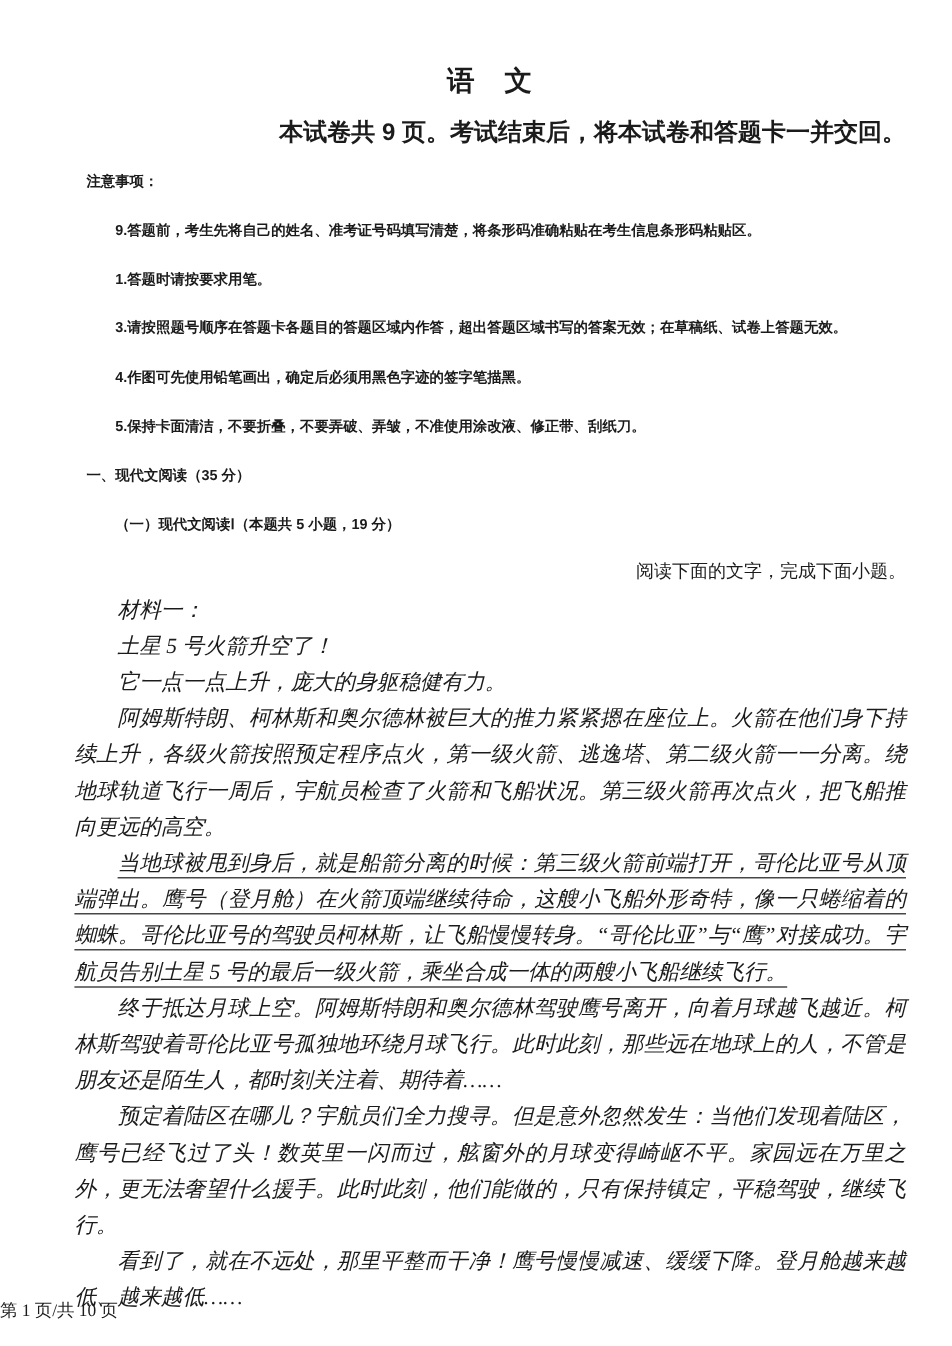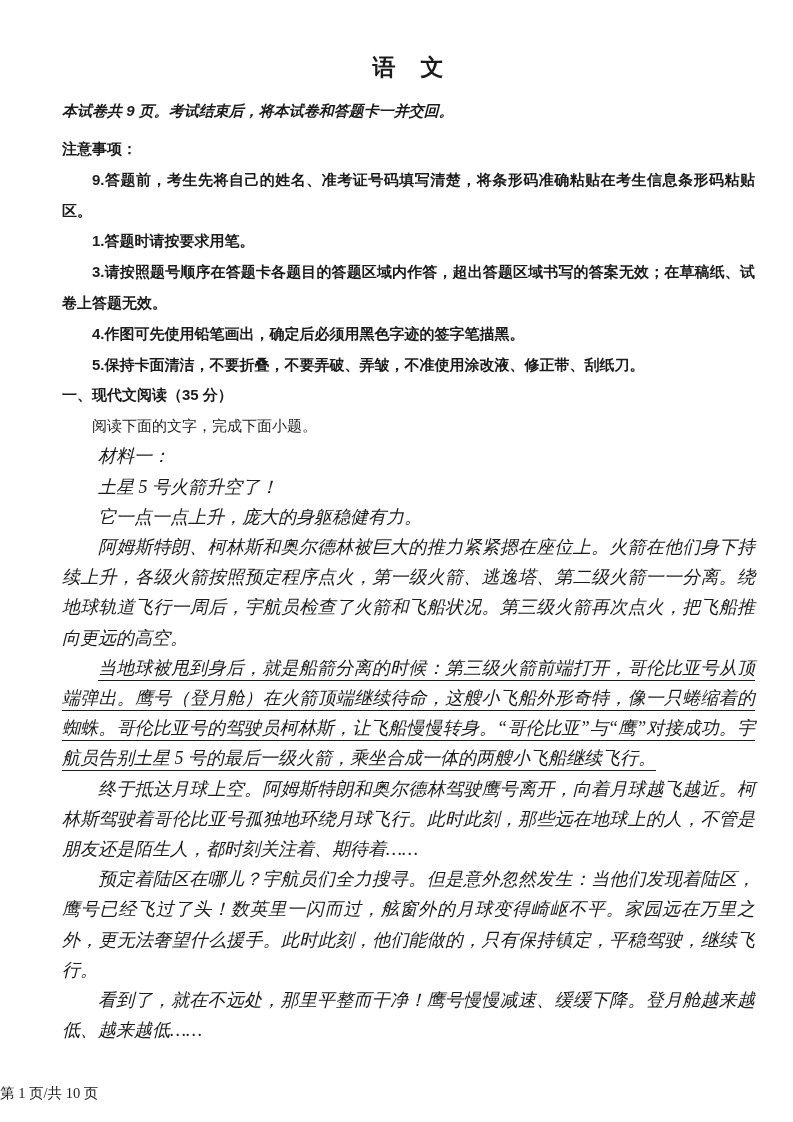--- a/index.html
+++ b/index.html
@@ -20,47 +20,47 @@
   }
   
   .hei {
     font-family: "Liberation Sans", sans-serif;
     font-weight: 700;
   }
   
   .song {
     font-family: "Liberation Serif", serif;
     font-weight: 400;
+    text-align: right;
   }
   
   .kai {
     font-family: "Liberation Serif", serif;
     font-weight: 400;
     font-style: italic;
   }
   .doc-title {
     text-align: center;
     font-size: 23px;
     line-height: 34px;
     margin: 0 0 12px 0;
     letter-spacing: 1px;
   }
   .doc-subtitle {
-    text-align: left;
-    font-size: 15px;
+    text-align: right;
+    font-size: 20px;
     line-height: 30px;
     margin: 0 0 8px 0;
-    font-style: italic;
   }
   .notice p,
   .section-heading,
   .subsection-heading {
-    font-size: 15px;
+    font-size: 12px;
     line-height: 30.8px;
-    margin: 0;
+    margin: 10px;
     text-align: justify;
   }
   .indent2 {
     text-indent: 2em;
   }
   .reading-instruction {
     font-size: 15px;
     line-height: 30.2px;
     margin: 0;
     text-indent: 2em;
@@ -100,20 +100,21 @@
     <p class="hei">注意事项：</p>
     <p class="hei indent2">9.答题前，考生先将自己的姓名、准考证号码填写清楚，将条形码准确粘贴在考生信息条形码粘贴区。</p>
     <p class="hei indent2">1.答题时请按要求用笔。</p>
     <p class="hei indent2">3.请按照题号顺序在答题卡各题目的答题区域内作答，超出答题区域书写的答案无效；在草稿纸、试卷上答题无效。</p>
     <p class="hei indent2">4.作图可先使用铅笔画出，确定后必须用黑色字迹的签字笔描黑。</p>
     <p class="hei indent2">5.保持卡面清洁，不要折叠，不要弄破、弄皱，不准使用涂改液、修正带、刮纸刀。</p>
   </div>
 
   <p class="section-heading hei">一、现代文阅读（35 分）</p>
 
+  <p class="subsection-heading hei indent2">（一）现代文阅读Ⅰ（本题共 5 小题，19 分）</p>
 
   <p class="reading-instruction song">阅读下面的文字，完成下面小题。</p>
 
   <div class="passage">
     <p class="kai">材料一：</p>
     <p class="kai">土星 5 号火箭升空了！</p>
     <p class="kai">它一点一点上升，庞大的身躯稳健有力。</p>
     <p class="kai">阿姆斯特朗、柯林斯和奥尔德林被巨大的推力紧紧摁在座位上。火箭在他们身下持续上升，各级火箭按照预定程序点火，第一级火箭、逃逸塔、第二级火箭一一分离。绕地球轨道飞行一周后，宇航员检查了火箭和飞船状况。第三级火箭再次点火，把飞船推向更远的高空。</p>
     <p class="kai underlined">当地球被甩到身后，就是船箭分离的时候：第三级火箭前端打开，哥伦比亚号从顶端弹出。鹰号（登月舱）在火箭顶端继续待命，这艘小飞船外形奇特，像一只蜷缩着的蜘蛛。哥伦比亚号的驾驶员柯林斯，让飞船慢慢转身。“哥伦比亚”与“鹰”对接成功。宇航员告别土星 5 号的最后一级火箭，乘坐合成一体的两艘小飞船继续飞行。</p>
     <p class="kai">终于抵达月球上空。阿姆斯特朗和奥尔德林驾驶鹰号离开，向着月球越飞越近。柯林斯驾驶着哥伦比亚号孤独地环绕月球飞行。此时此刻，那些远在地球上的人，不管是朋友还是陌生人，都时刻关注着、期待着……</p>

